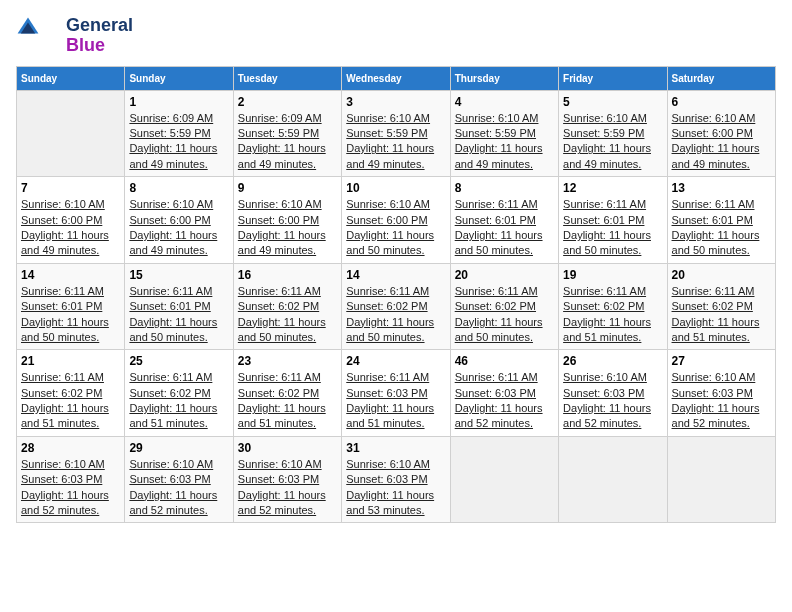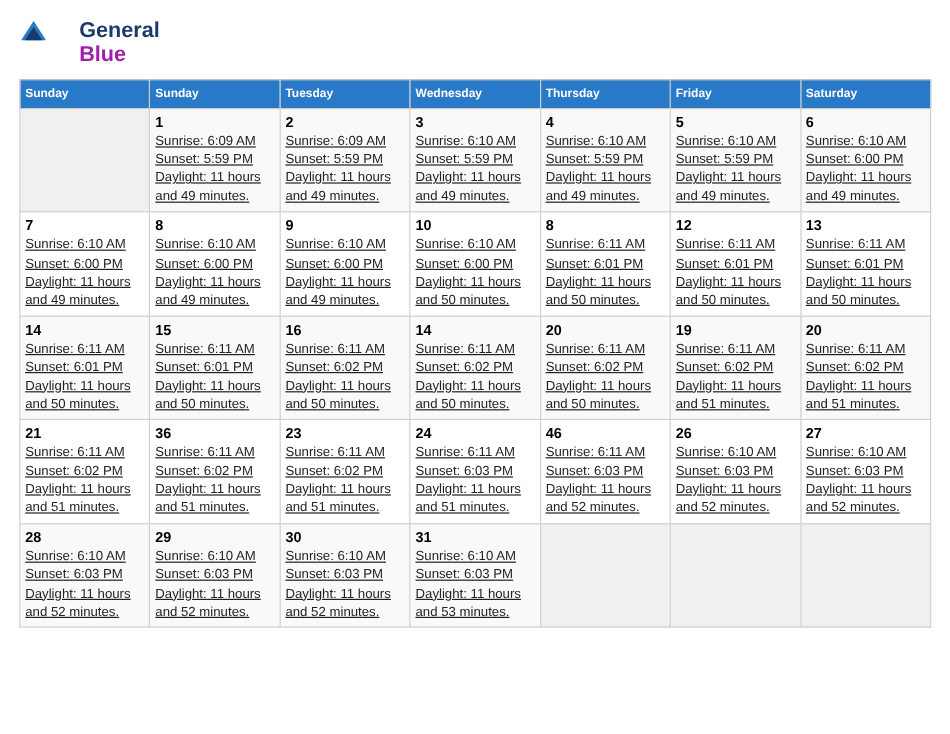--- a/index.html
+++ b/index.html
@@ -211,21 +211,21 @@
           <span class="day-num">20</span>
           <div class="day-info">Sunrise: 6:11 AM<br>Sunset: 6:02 PM<br>Daylight: 11 hours and 51 minutes.</div>
         </td>
       </tr>
       <tr>
         <td>
           <span class="day-num">21</span>
           <div class="day-info">Sunrise: 6:11 AM<br>Sunset: 6:02 PM<br>Daylight: 11 hours and 51 minutes.</div>
         </td>
         <td>
-          <span class="day-num">36</span>
+          <span class="day-num">25</span>
           <div class="day-info">Sunrise: 6:11 AM<br>Sunset: 6:02 PM<br>Daylight: 11 hours and 51 minutes.</div>
         </td>
         <td>
           <span class="day-num">23</span>
           <div class="day-info">Sunrise: 6:11 AM<br>Sunset: 6:02 PM<br>Daylight: 11 hours and 51 minutes.</div>
         </td>
         <td>
           <span class="day-num">24</span>
           <div class="day-info">Sunrise: 6:11 AM<br>Sunset: 6:03 PM<br>Daylight: 11 hours and 51 minutes.</div>
         </td>

